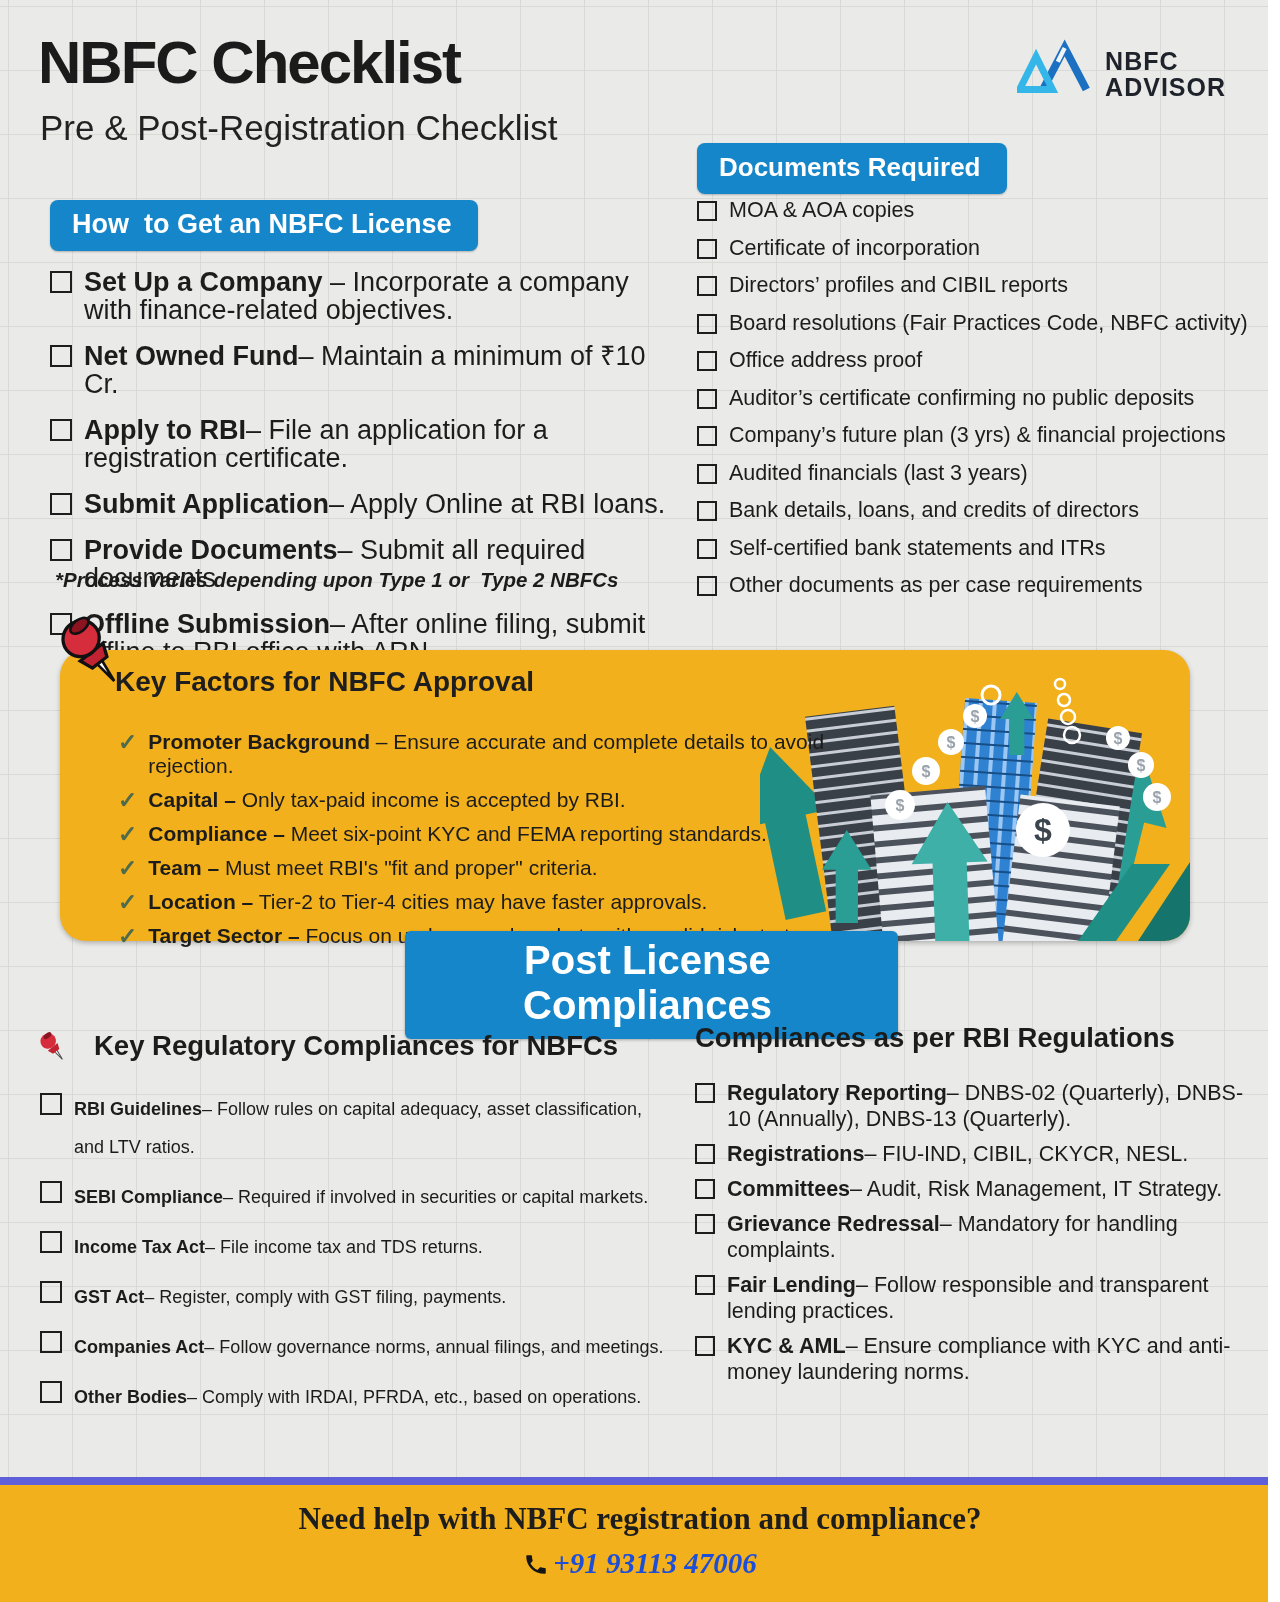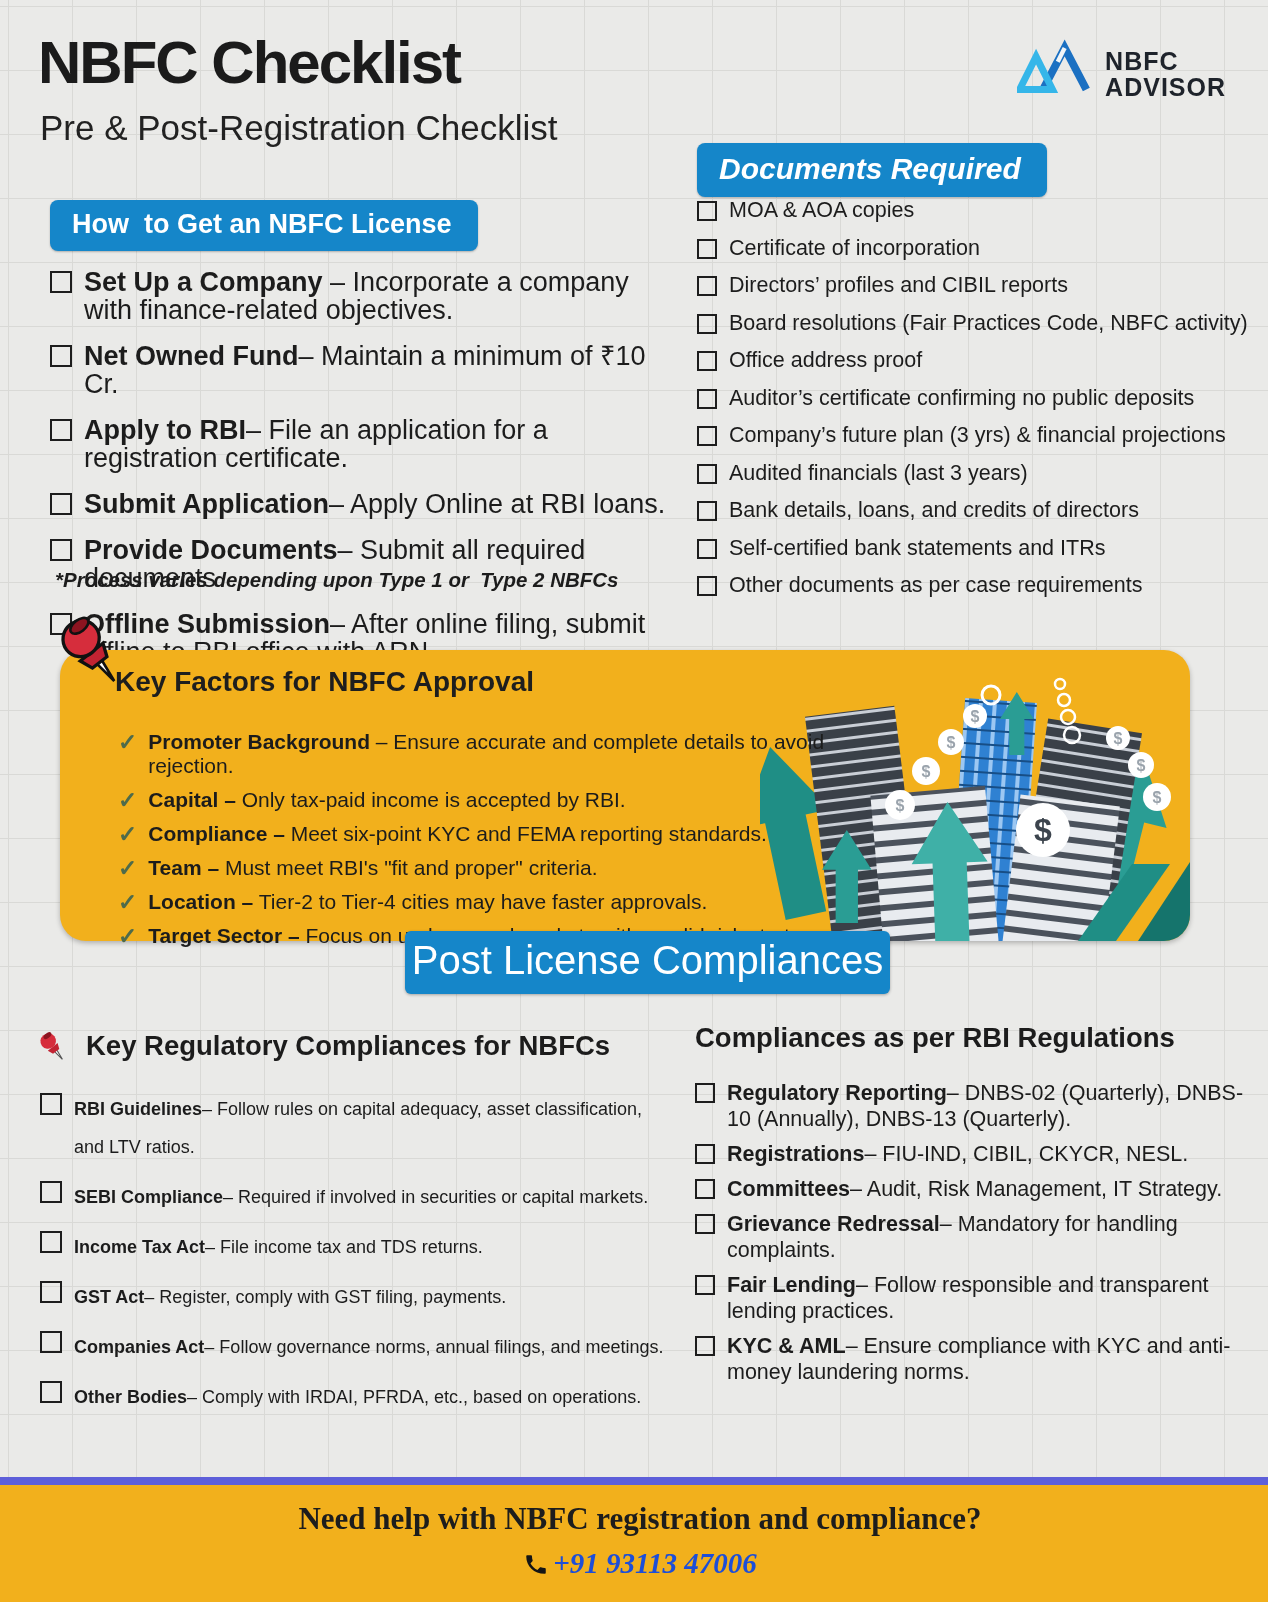--- a/index.html
+++ b/index.html
@@ -15,23 +15,23 @@
   
   .title{position:absolute; left:38px; top:28px; font-size:60px; font-weight:700; letter-spacing:-2px; color:#1b1b1b;}
   .subtitle{position:absolute; left:40px; top:108px; font-size:35px; font-weight:400; color:#222;}
   .logo{position:absolute; right:42px; top:38px; display:flex; align-items:flex-end; gap:10px;}
   .logo-text{font-weight:700; font-size:25px; line-height:1.02; letter-spacing:1px; color:#1e232b;}
 
   
   .chip{display:inline-block; background:#1586c9; color:#fff; font-weight:700; border-radius:8px;
         padding:9px 26px 11px 22px; white-space:pre; box-shadow:0 1px 2px rgba(0,0,0,.25);}
   .chip-license{position:absolute; left:50px; top:200px; font-size:27px;}
-  .chip-docs{position:absolute; left:697px; top:143px; font-size:30px;font-style:italic;}
+  .chip-docs{position:absolute; left:697px; top:143px; font-size:26px;}
   .banner{position:absolute; left:405px; top:931px; width:485px; background:#1586c9; color:#fff;
-        font-size:40px; font-weight:400; text-align:center; padding:7px 0 11px 0; border-radius:6px;
+        font-size:40px; font-weight:700; text-align:center; padding:7px 8px 11px 0; border-radius:6px;
         box-shadow:0 1px 3px rgba(0,0,0,.3);}
 
   
   .chk-item{display:flex; align-items:flex-start; margin-bottom:16px;}
   .cbx{flex:0 0 auto; border:2.5px solid #1d1d1d; background:transparent; display:inline-block;}
   .chk-text b{font-weight:700;}
 
   .license-list{position:absolute; left:50px; top:268px; width:618px; font-size:27px; line-height:28px;}
   .license-list .cbx{width:18px; height:18px; margin:3px 12px 0 0;}
   .license-list .chk-item{margin-bottom:18px;}
@@ -47,21 +47,21 @@
   .factors-illus{position:absolute; top:0; right:0; width:430px; height:291px; border-radius:0 26px 26px 0; overflow:hidden;}
   .factors-head{position:absolute; left:55px; top:16px; font-size:28px; font-weight:700; color:#1e1e1e;}
   .factors-list{position:absolute; left:58px; top:80px; width:710px; font-size:21px; line-height:24px;}
   .factor-item{display:flex; align-items:flex-start; margin-bottom:10px;}
   .tick{color:#4e6b4b; font-weight:700; font-size:23px; margin-right:11px; line-height:24px;}
   .pin-big{position:absolute; left:-12px; top:-42px; width:84px; height:84px;}
 
   
   .reg-sec{position:absolute; left:40px; top:1028px; width:632px;}
   .rbi-sec{position:absolute; left:695px; top:1022px; width:562px;}
-  .sec-head{display:flex; align-items:center; gap:16px; font-size:27.5px; font-weight:700; margin-bottom:26px;}
+  .sec-head{display:flex; align-items:center; gap:24px; font-size:27.5px; font-weight:700; margin-bottom:26px;}
   .pin-small{width:36px; height:36px; flex:0 0 auto; margin-left:-6px;}
   .reg-sec .list{font-size:18px; line-height:38px;}
   .reg-sec .cbx{width:18px; height:18px; margin:3px 12px 0 0;}
   .reg-sec .chk-item{margin-bottom:12px;}
   .rbi-sec .list{font-size:21.5px; line-height:26px;}
   .rbi-sec .cbx{width:16px; height:16px; margin:3px 12px 0 0;}
   .rbi-sec .chk-item{margin-bottom:9px;}
 
   
   .footer-strip{position:absolute; left:0; top:1477px; width:1280px; height:8px; background:#5e5fd9;}

